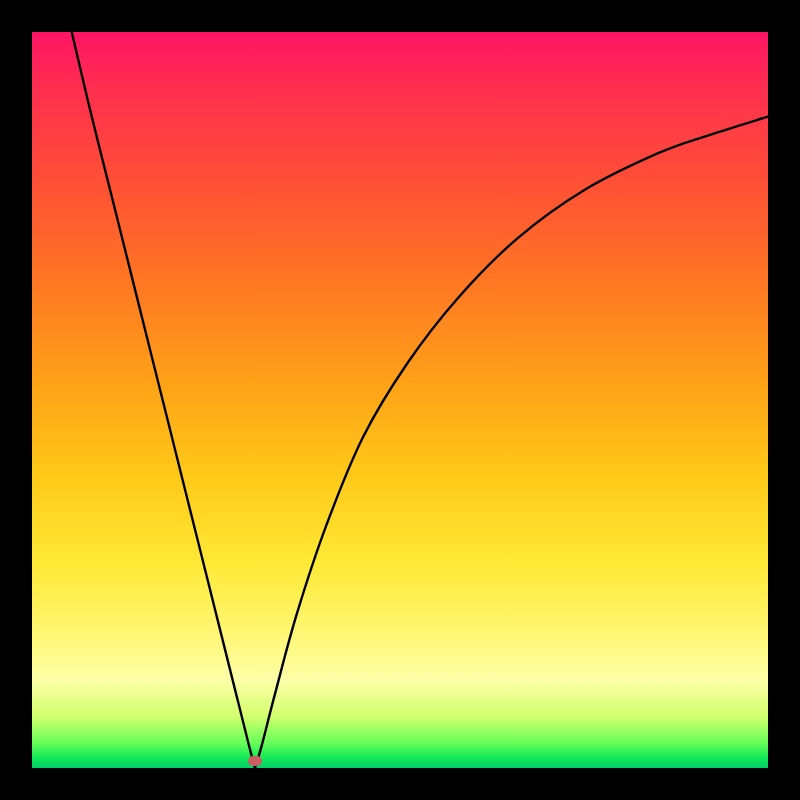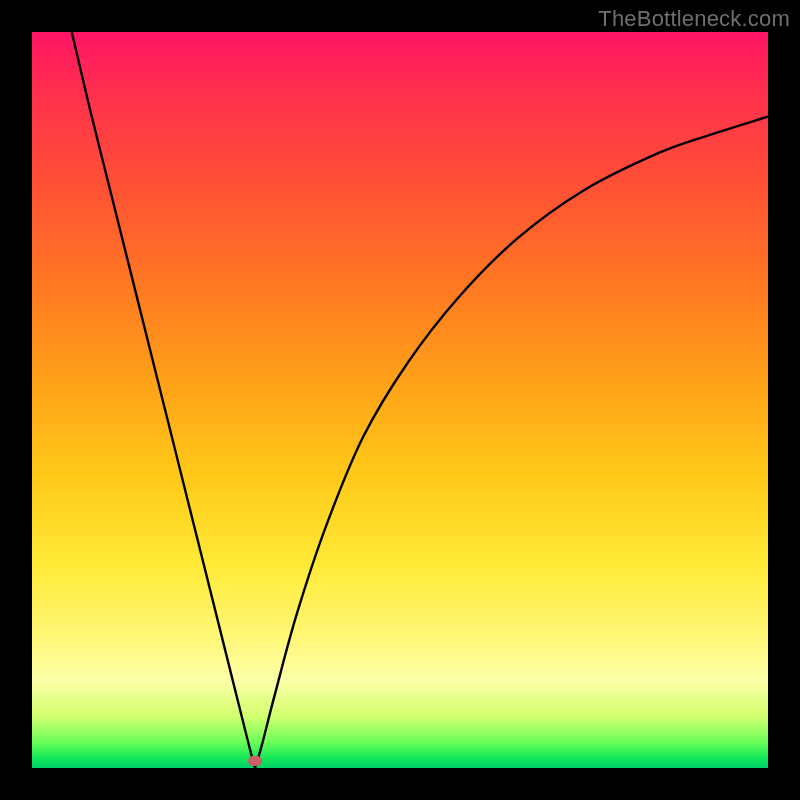--- a/index.html
+++ b/index.html
@@ -77,14 +77,13 @@
   <div class="plot-area">
 
     <svg class="curve" viewBox="0 0 736 736" preserveAspectRatio="none">
       <path d="M 39.74 0.00 C 43.19 14.57, 51.46 50.49, 58.88 80.96 C 66.30 111.43, 73.01 137.48, 80.96 169.28 C 88.91 201.08, 95.09 225.80, 103.04 257.60 C 110.99 289.40, 117.17 314.12, 125.12 345.92 C 133.07 377.72, 139.25 402.44, 147.20 434.24 C 155.15 466.04, 161.33 490.76, 169.28 522.56 C 177.23 554.36, 184.74 584.38, 191.36 610.88 C 197.98 637.38, 201.44 651.21, 206.08 669.76 C 210.72 688.31, 214.07 702.00, 217.12 713.92 C 220.17 725.84, 221.95 732.03, 223.01 736.00" fill="none" stroke="#000" stroke-width="2.4" stroke-linecap="round"></path>
       <path d="M 223.01 736.00 C 224.20 732.03, 226.06 727.17, 229.63 713.92 C 233.21 700.67, 236.52 686.25, 242.88 662.40 C 249.24 638.55, 255.69 611.91, 264.96 581.44 C 274.23 550.97, 282.48 524.92, 294.40 493.12 C 306.32 461.32, 316.63 433.95, 331.20 404.80 C 345.77 375.65, 358.14 356.37, 375.36 331.20 C 392.58 306.03, 407.01 287.48, 426.88 264.96 C 446.75 242.44, 463.24 225.29, 485.76 206.08 C 508.28 186.87, 526.83 173.48, 552.00 158.24 C 577.17 143.00, 603.08 131.38, 625.60 121.44 C 648.12 111.50, 657.25 109.66, 677.12 103.04 C 696.99 96.42, 725.40 87.95, 736.00 84.64" fill="none" stroke="#000" stroke-width="2.4" stroke-linecap="round"></path>
     </svg>
 
     <div class="marker" style="left: 223.008px; top: 728.64px;"></div>
   </div>
 
-  <div class="watermark">TheBottleneck.com</div>
 </div>
 
 </body></html>

